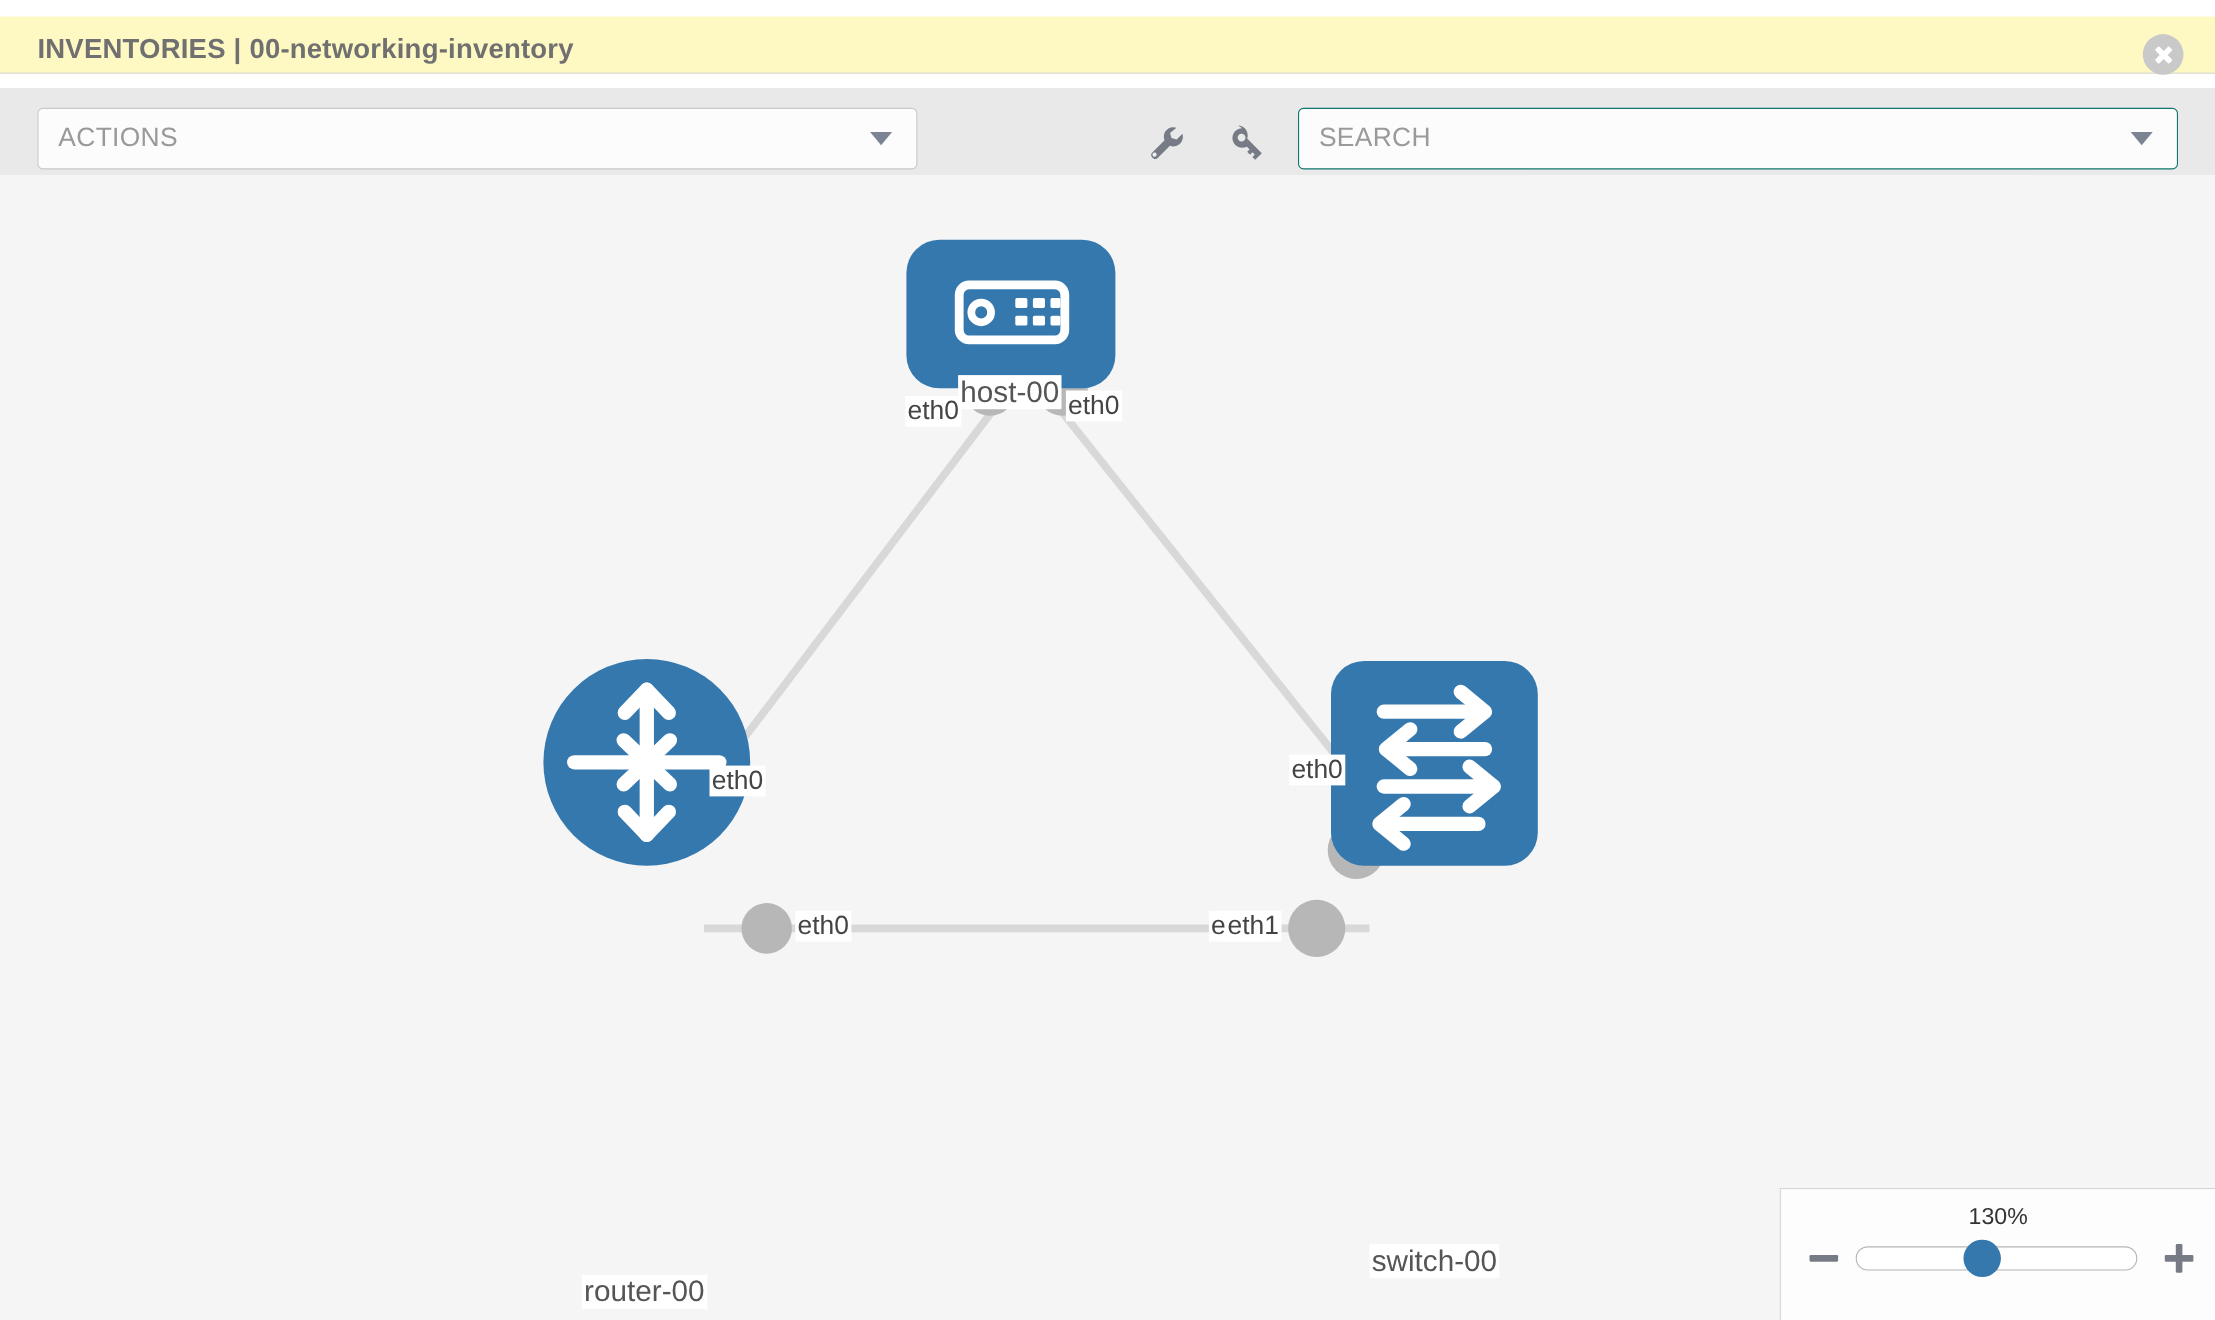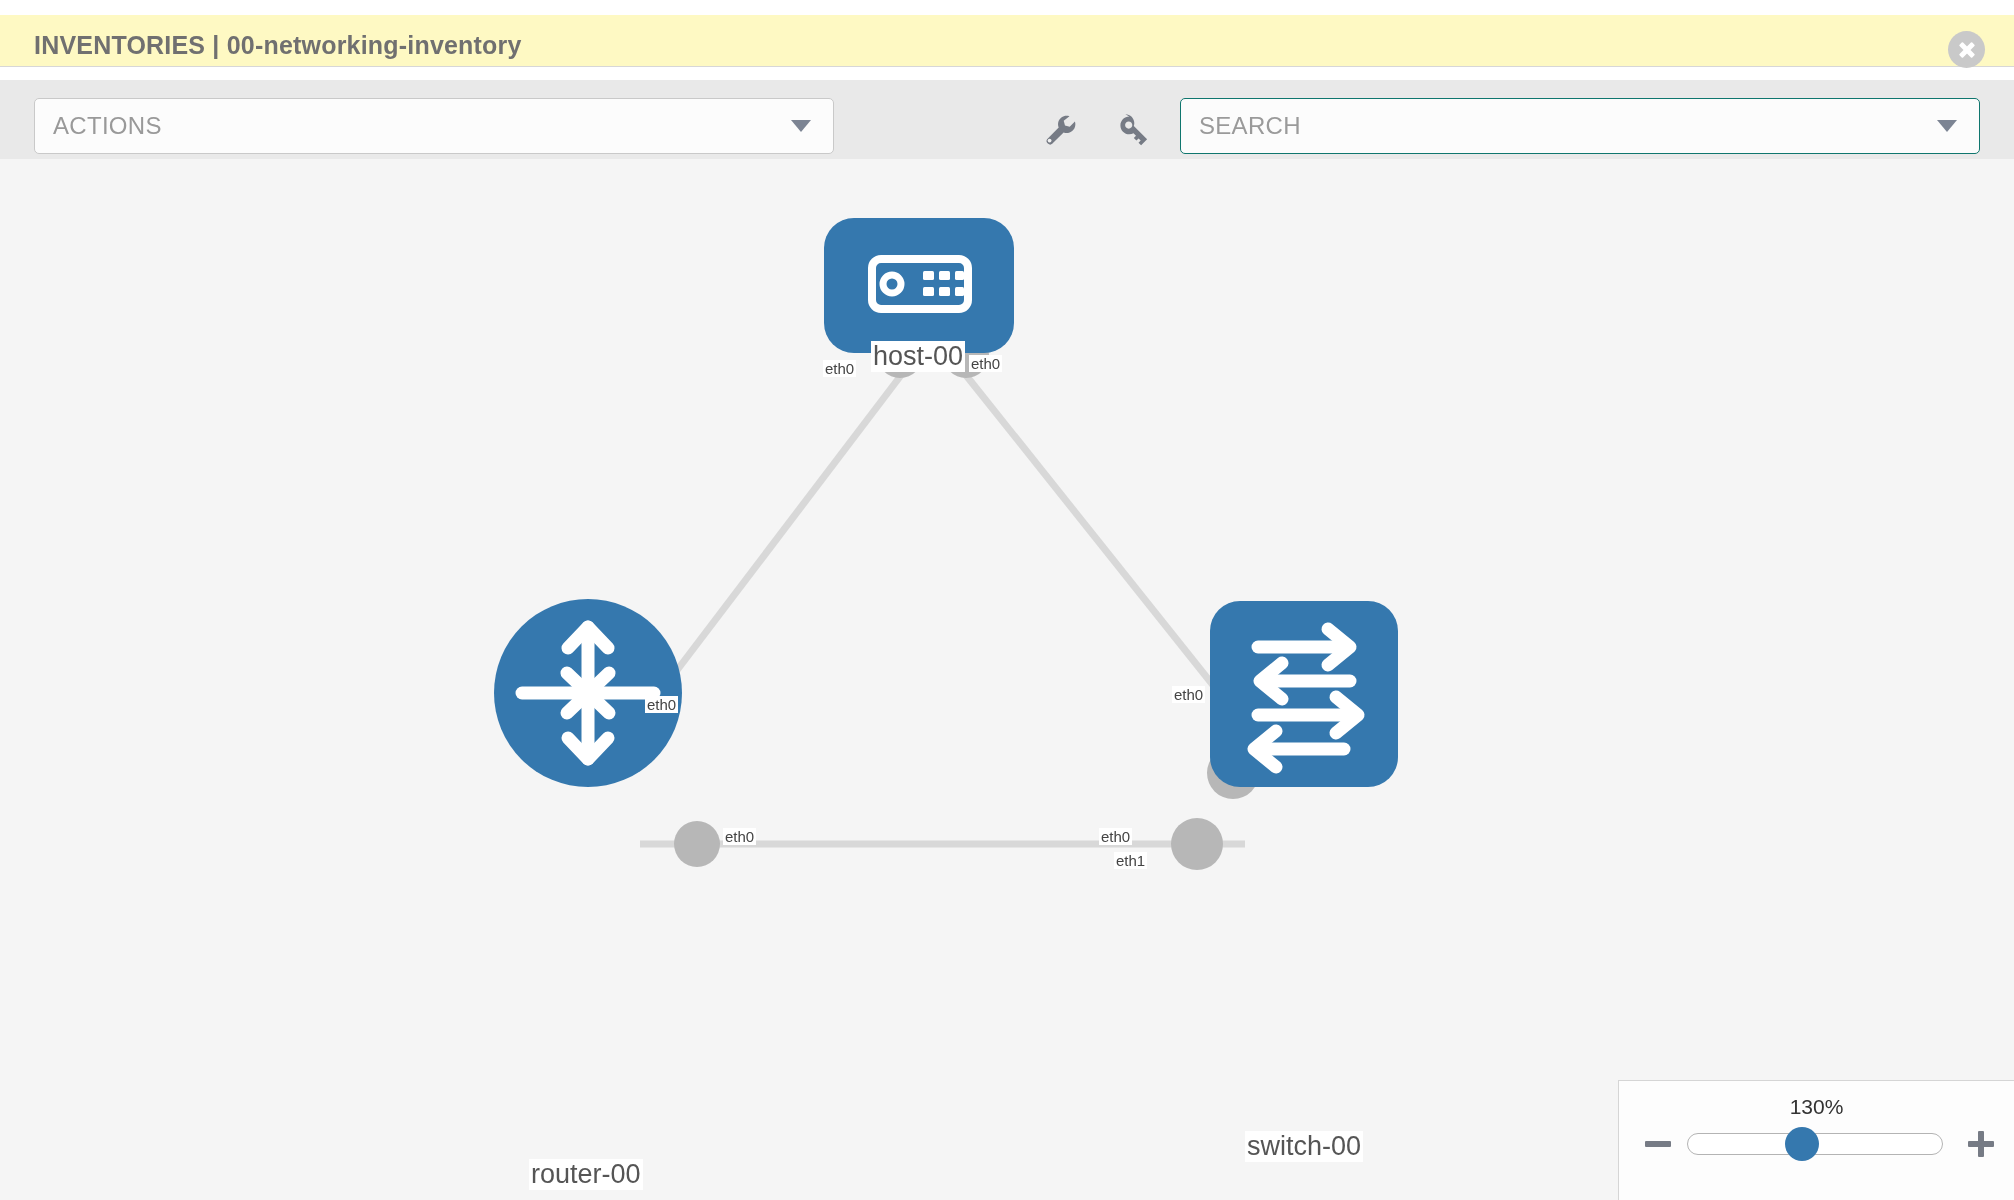--- a/index.html
+++ b/index.html
@@ -151,21 +151,21 @@
   .node-label {
     position: absolute;
     font-size: 27px;
     color: #555555;
     background: #ffffff;
     white-space: nowrap;
     padding: 0 2px;
   }
   .iface-label {
     position: absolute;
-    font-size: 15px;
+    font-size: 24px;
     color: #444444;
     background: #ffffff;
     white-space: nowrap;
     padding: 0 2px;
   }
 
   
   .zoom-panel {
     position: absolute;
     right: 0;
@@ -339,21 +339,21 @@
     <div class="node-label" style="left:1245px; top:972px;">switch-00</div>
 
     <div class="iface-label" style="left:823px; top:201px;">eth0</div>
     <div class="iface-label" style="left:969px; top:196px;">eth0</div>
 
     <div class="iface-label" style="left:645px; top:537px;">eth0</div>
     <div class="iface-label" style="left:1172px; top:527px;">eth0</div>
 
     <div class="iface-label" style="left:723px; top:669px;">eth0</div>
     <div class="iface-label" style="left:1099px; top:669px;">eth0</div>
-    <div class="iface-label" style="left:1114px; top:693px;">eth1</div>
+    <div class="iface-label" style="left:1114px; top:669px;">eth1</div>
 
     <div class="zoom-panel">
       <div class="zoom-level">130%</div>
       <div class="zoom-minus"></div>
       <div class="zoom-slider"></div>
       <div class="zoom-thumb"></div>
       <div class="zoom-plus"></div>
     </div>
 
   </div>

